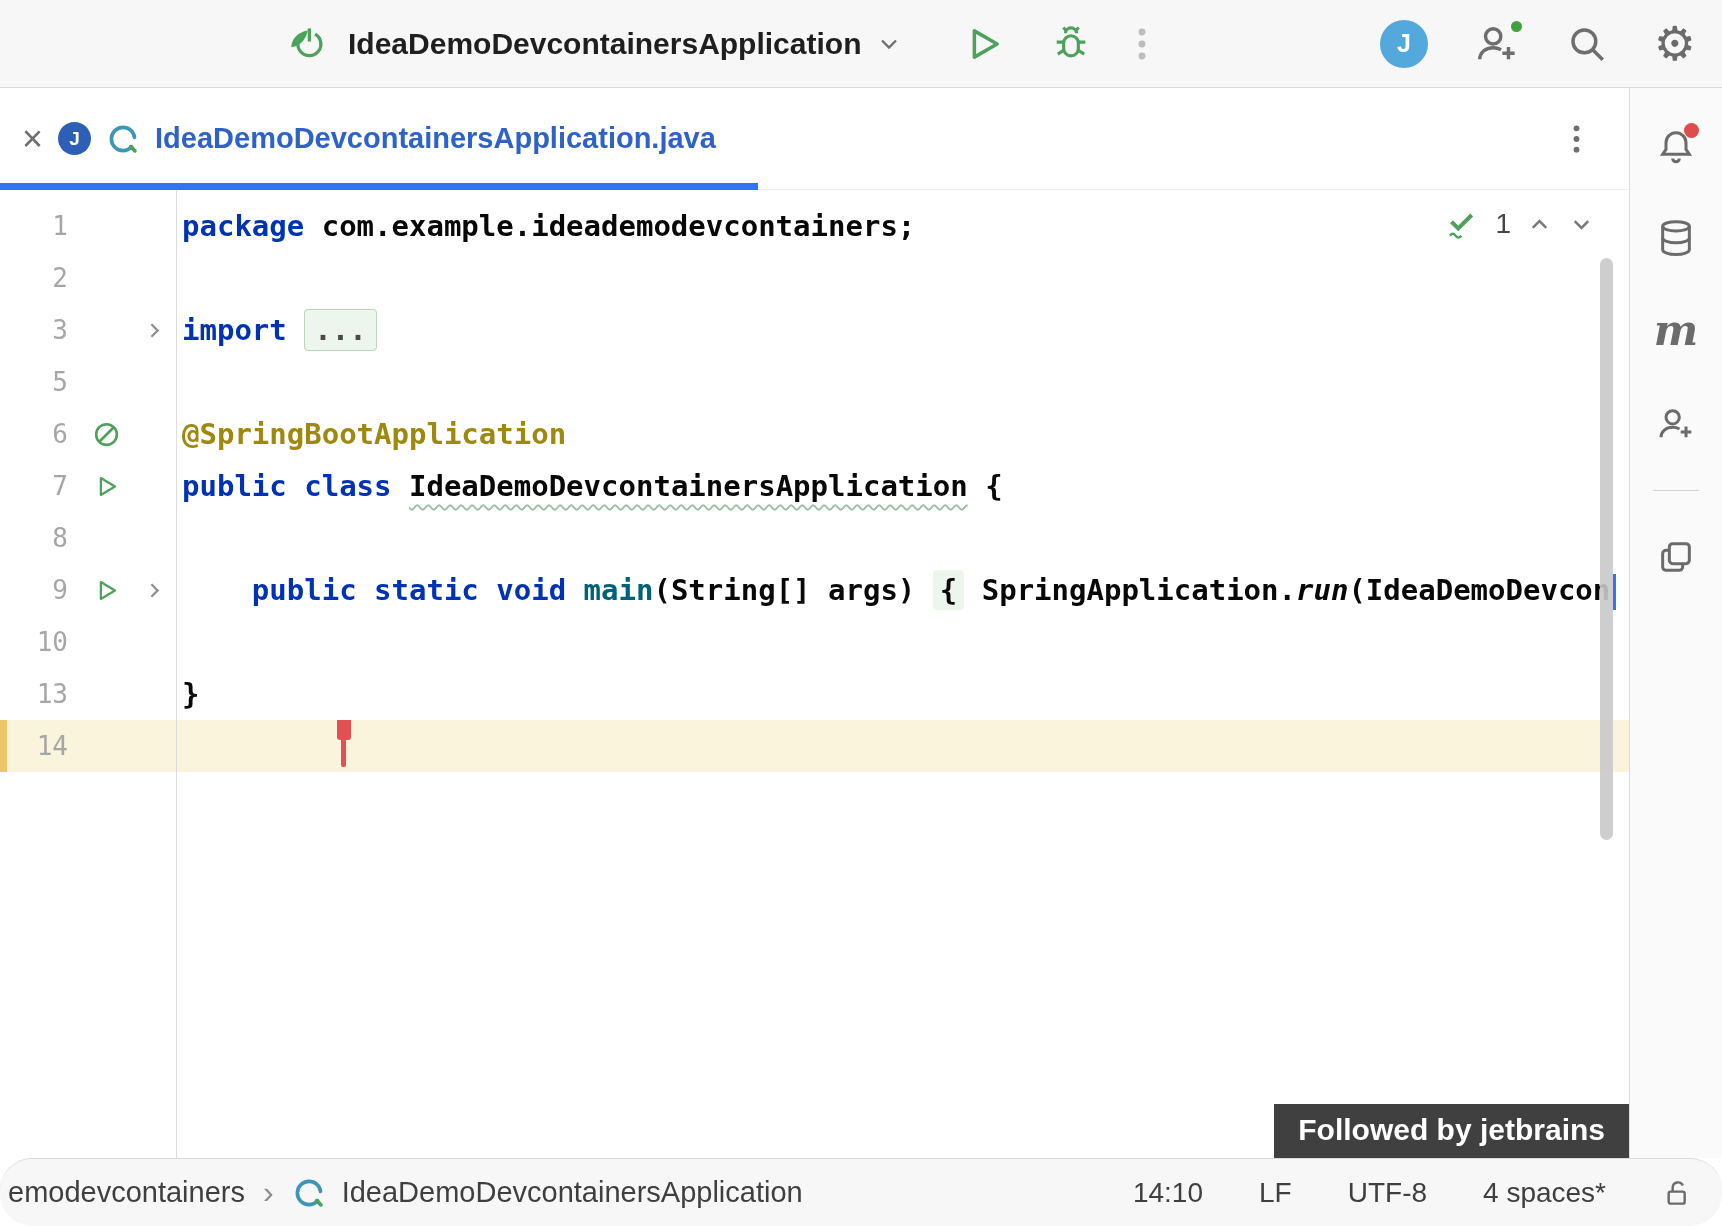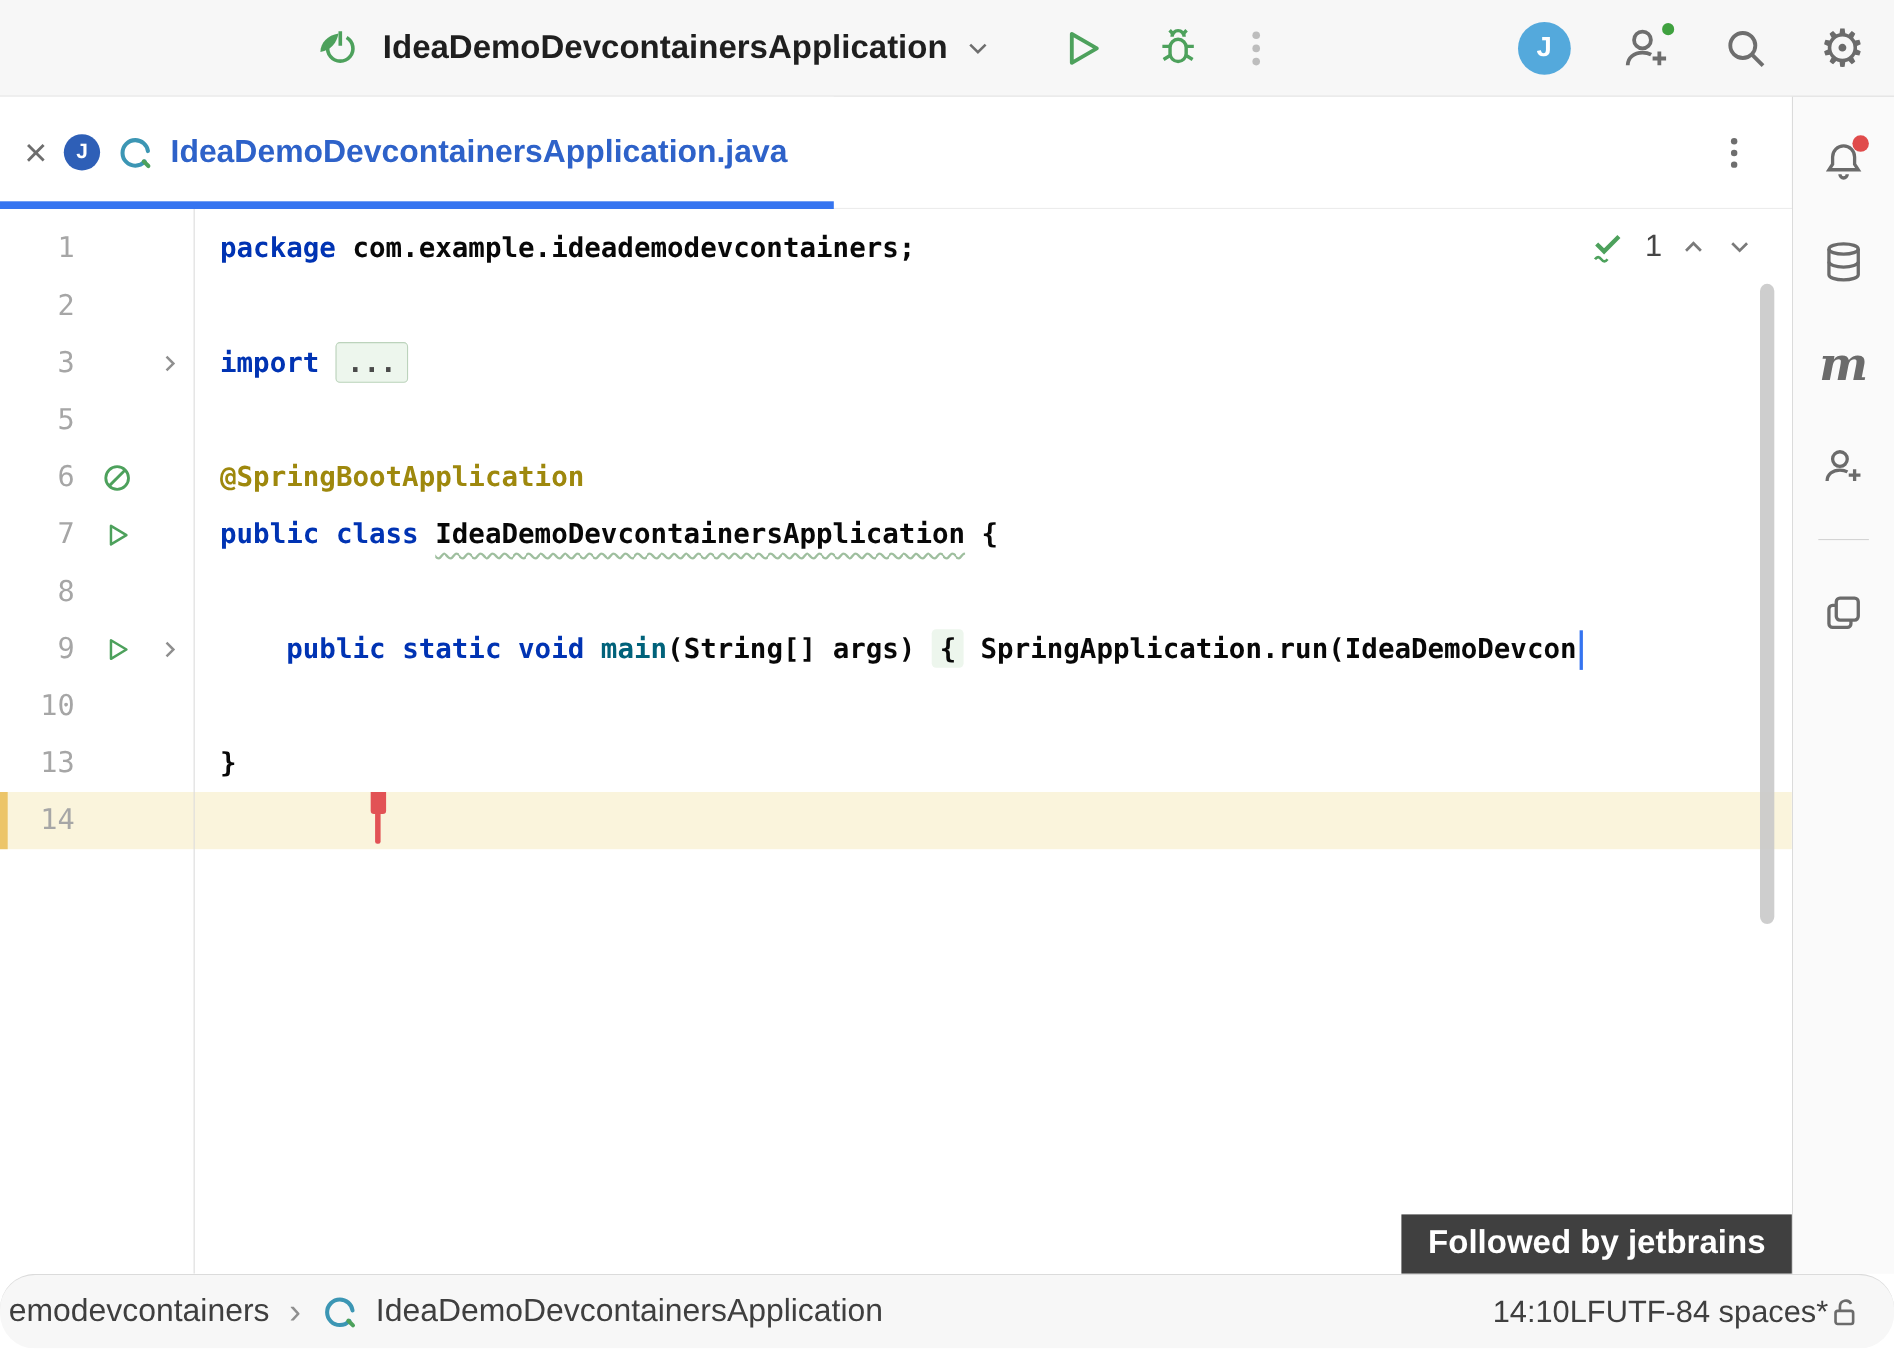--- a/index.html
+++ b/index.html
@@ -50,28 +50,28 @@
   .line{ position:relative; display:flex; height:52px; line-height:52px; white-space:pre; }
   .line.current{ background:#FAF4DC; }
   .line.current::before{ content:''; position:absolute; left:0; top:0; bottom:0; width:7px; background:#ECC569; }
   .ln{
     width:80px; text-align:right; padding-right:12px; flex:0 0 auto;
     font-family:"DejaVu Sans Mono", monospace; font-size:26px; color:#A6A6A6;
   }
   .gslot{ width:52px; flex:0 0 auto; display:flex; align-items:center; justify-content:center; }
   .fslot{ width:44px; flex:0 0 auto; display:flex; align-items:center; justify-content:center; }
   .code{
-    position:relative; flex:1; min-width:0; padding-left:24px; overflow:hidden;
-    font-family:"DejaVu Sans Mono", monospace; font-size:25px; font-weight:600; color:#080808;
+    position:relative; flex:1; min-width:0; padding-left:6px; overflow:hidden;
+    font-family:"DejaVu Sans Mono", monospace; font-size:29px; font-weight:600; color:#080808;
   }
   .c-kw{ color:#0033B3; }
   .c-plain{ color:#080808; }
   .c-ann{ color:#9E880D; }
   .c-method{ color:#00627A; }
-  .c-static{ }
+  .c-static{ font-style:italic; }
   .c-typo{ text-decoration:underline; text-decoration-style:wavy; text-decoration-color:#9FBF9F;
            text-decoration-thickness:2px; text-underline-offset:8px; }
   .c-fold{ background:#EDF6ED; border:1px solid #BCD3BC; border-radius:4px; padding:3px 9px; color:#4a4a4a; }
   .c-foldstart{ background:#EDF6ED; border-radius:4px; padding:3px 7px; }
   .remote-caret{ position:absolute; top:0; width:0; }
   .remote-caret .stem{ position:absolute; left:-2px; top:-5px; width:5px; height:52px; background:#E25255; border-radius:2px; }
   .remote-caret .flag{ position:absolute; left:-6px; top:-5px; width:14px; height:25px; background:#E25255; border-radius:3px; }
   .caret-end{ display:inline-block; width:3px; height:36px; background:#3574F0; vertical-align:middle; margin-left:3px; }
 
   .inspections{ position:absolute; top:16px; right:34px; z-index:4; display:flex; align-items:center; gap:15px; }
@@ -90,21 +90,21 @@
   .rail-divider{ width:46px; height:1px; background:#D4D4D4; margin:-6px 0; }
   .maven-glyph{ font-family:"DejaVu Serif", serif; font-style:italic; font-weight:700; font-size:42px; color:#6B6B6B; line-height:1; }
 
   
   .statusbar{
     height:68px; background:#F7F7F7; border-top:1px solid #DBDBDB;
     display:flex; align-items:center; padding:0 28px 0 8px; font-size:29px; color:#3F3F3F;border-radius:32px;
   }
   .crumbs{ display:flex; align-items:center; gap:16px; white-space:nowrap; overflow:hidden; }
   .crumb-sep{ font-size:32px; color:#8f8f8f; padding:0 2px; }
-  .sb-right{ margin-left:auto; display:flex; align-items:center; font-size:28px; color:#3F3F3F; }
+  .sb-right{ margin-left:auto; display:flex; align-items:center; gap:56px; font-size:28px; color:#3F3F3F; }
   svg{ display:block; }
 </style>
 </head>
 <body>
 
 <div class="app">
 
   <header class="toolbar">
     <div class="run-widget">
       <span class="icon-wrap">

